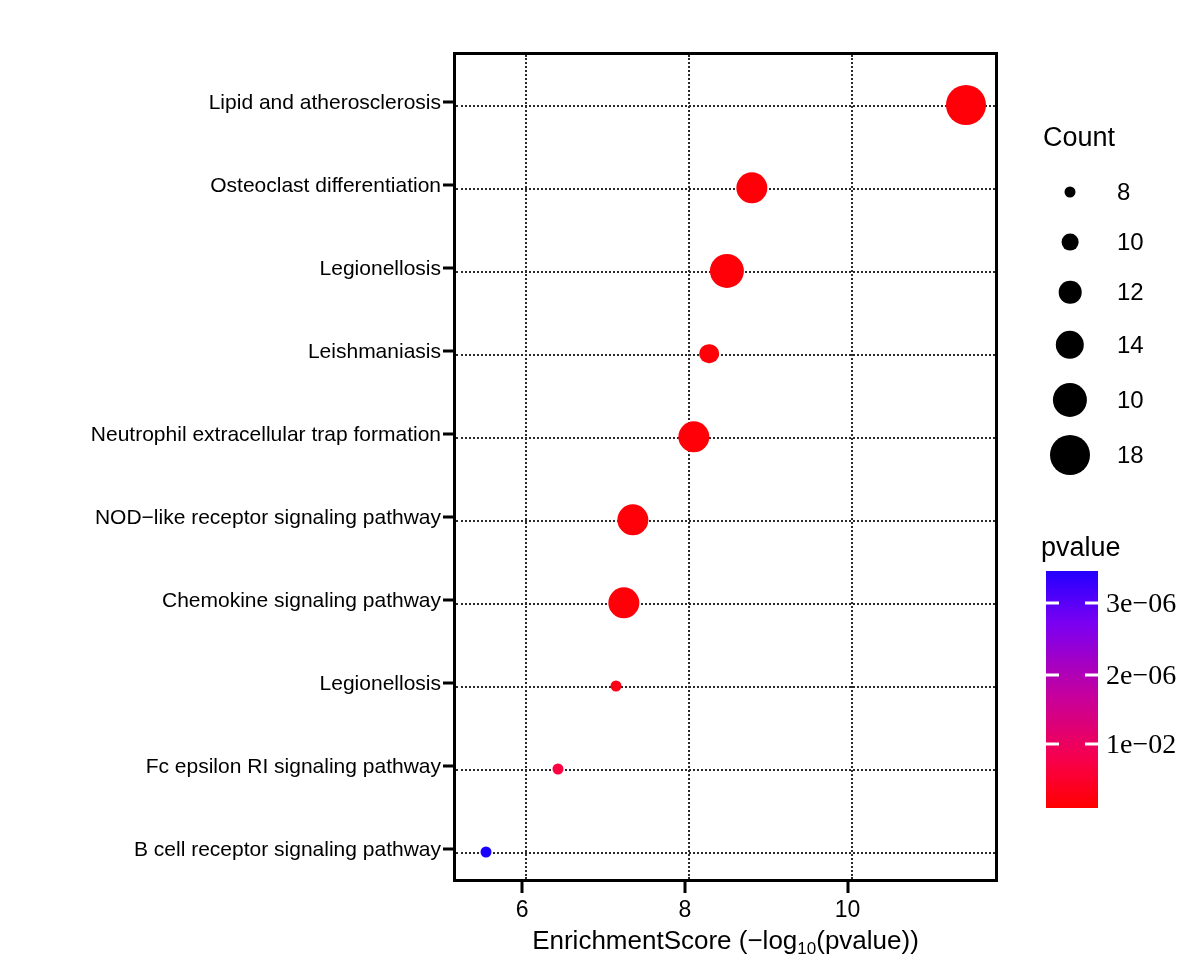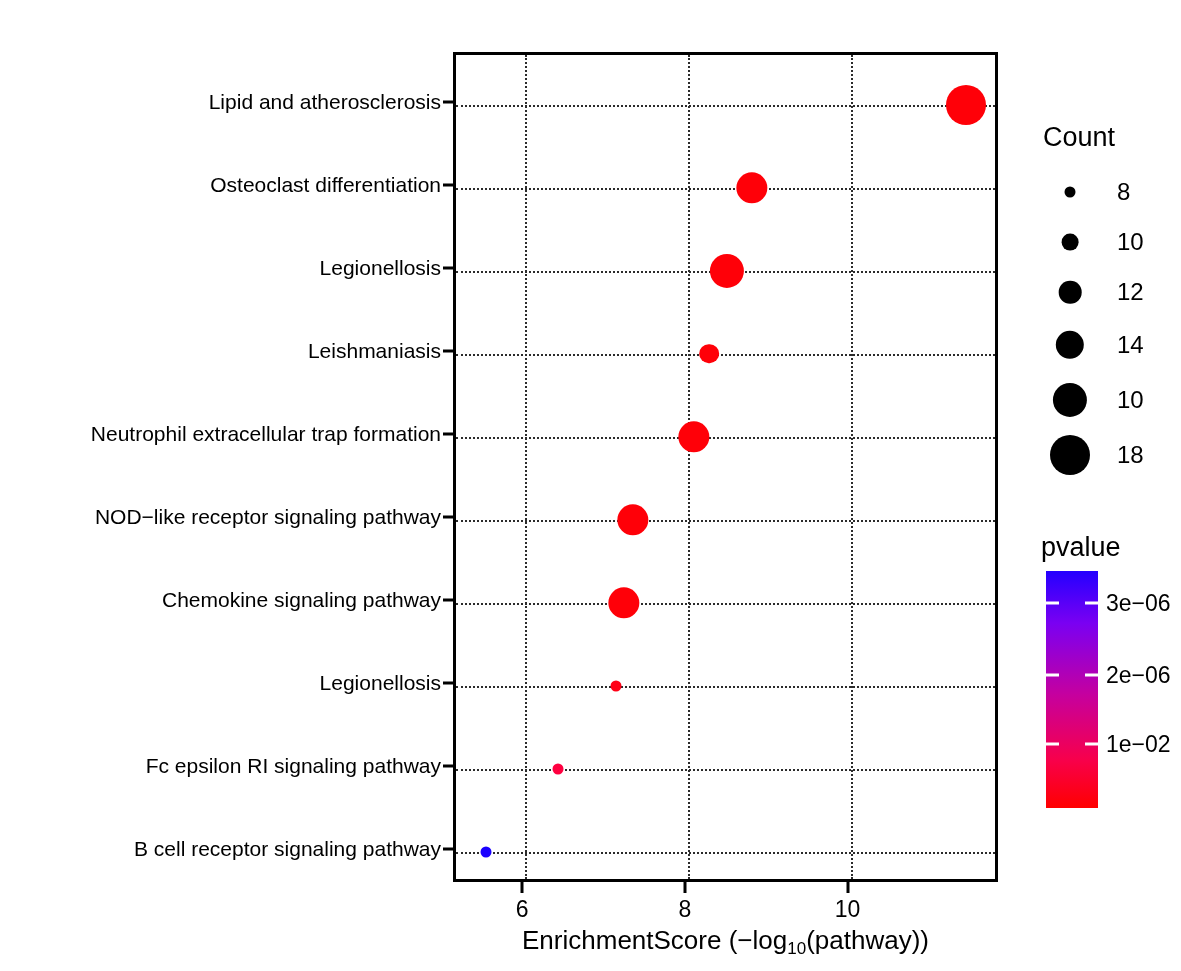--- a/index.html
+++ b/index.html
@@ -168,23 +168,24 @@
     position: absolute;
     left: 1085px;
     width: 13px;
     height: 0;
     border-top: 3px solid #ffffff;
     transform: translateY(-50%);
   }
   .colorbar-label {
     position: absolute;
     left: 1106px;
-    font-size: 23px;
-    transform: translateY(-50%);
-    white-space: nowrap;
+    font-size: 28px;
+    transform: translateY(-50%);
+    white-space: nowrap;
+    font-family: Liberation Serif, serif;
   }
 </style>
 </head>
 <body>
 
 <div id="root">
 
 
   <div class="plot-frame">
     <div class="plot-inner" id="plot-inner">
@@ -239,21 +240,21 @@
   <div id="x-axis-layer">
       <div class="xtick" style="left: 522.142px;"></div>
       <div class="xticklabel" style="left: 522.142px;">6</div>
       <div class="xtick" style="left: 684.828px;"></div>
       <div class="xticklabel" style="left: 684.828px;">8</div>
       <div class="xtick" style="left: 847.515px;"></div>
       <div class="xticklabel" style="left: 847.515px;">10</div>
     </div>
 
   <div class="xaxis-title">
-    <span>EnrichmentScore (−log</span><sub>10</sub><span>(pathway))</span>
+    <span>EnrichmentScore (−log</span><sub>10</sub><span>(pvalue))</span>
   </div>
 
   <div class="legend-title" style="left:1043px; top:122px;">Count</div>
   <div id="size-legend-layer">
       <div class="legend-size-row" style="top: 192px;">
         <div class="legend-size-dot" style="width: 11px; height: 11px;"></div>
         <div class="legend-size-label">8</div>
       </div>
       <div class="legend-size-row" style="top: 242px;">
         <div class="legend-size-dot" style="width: 16.8px; height: 16.8px;"></div>

